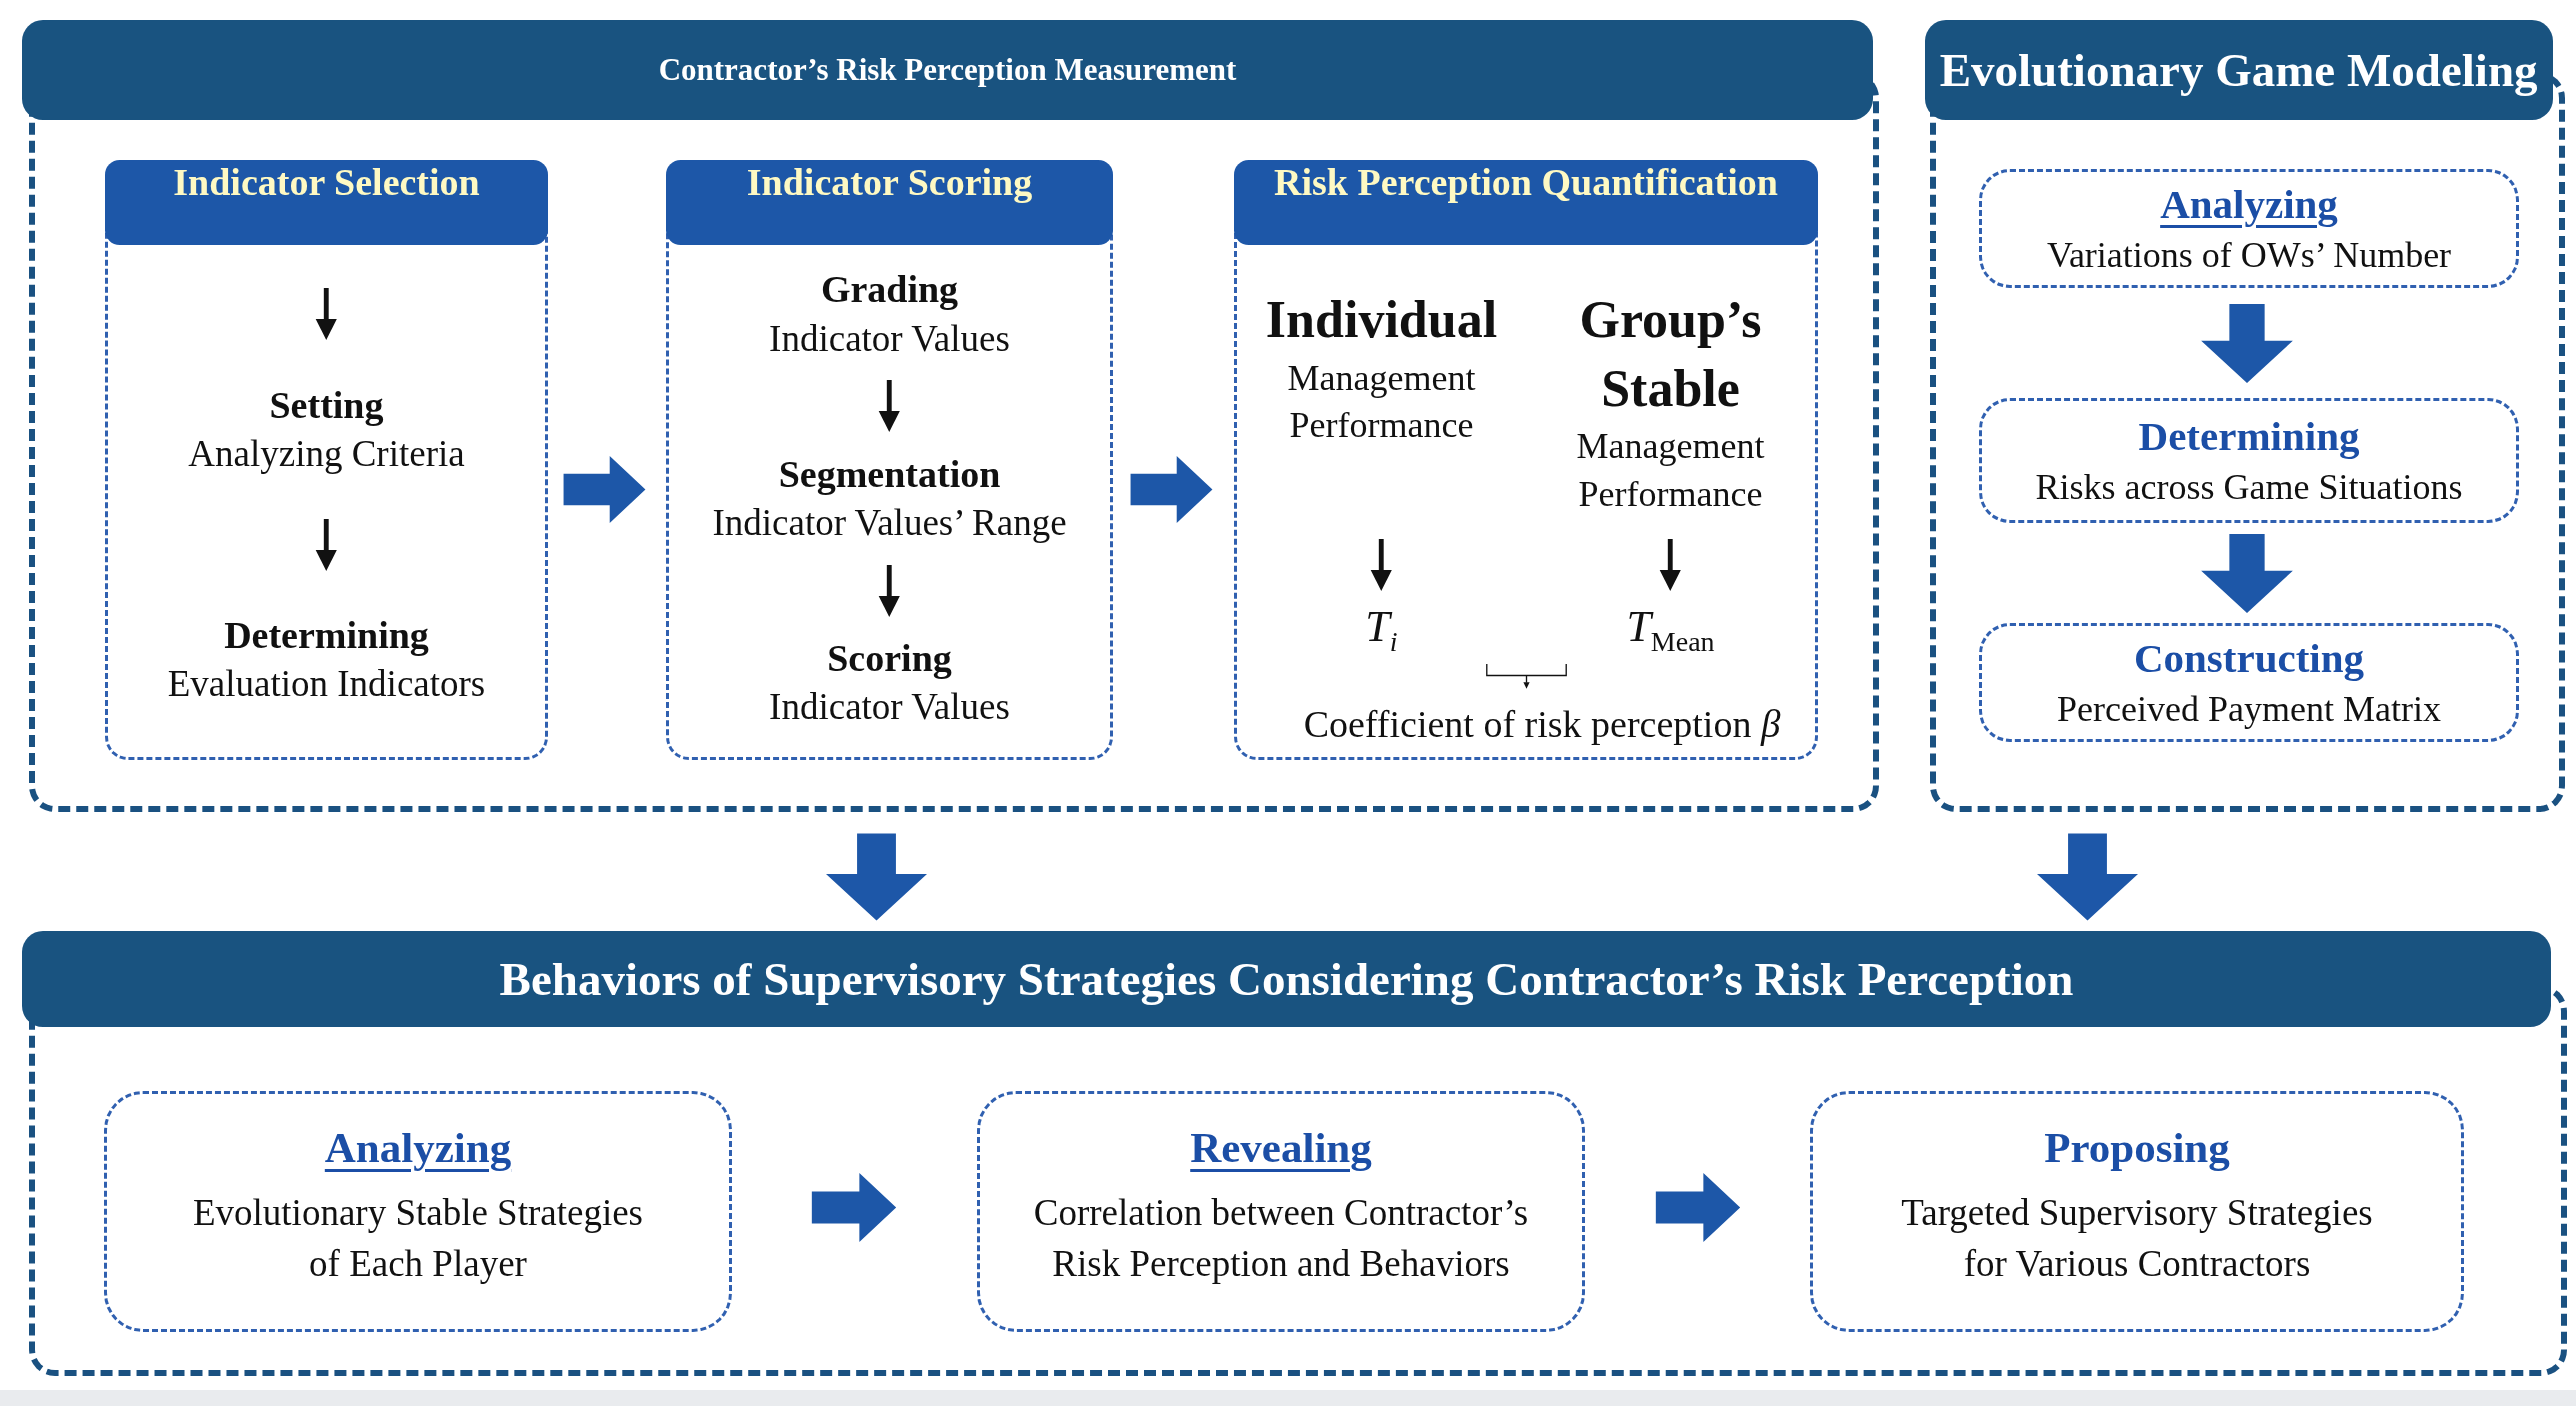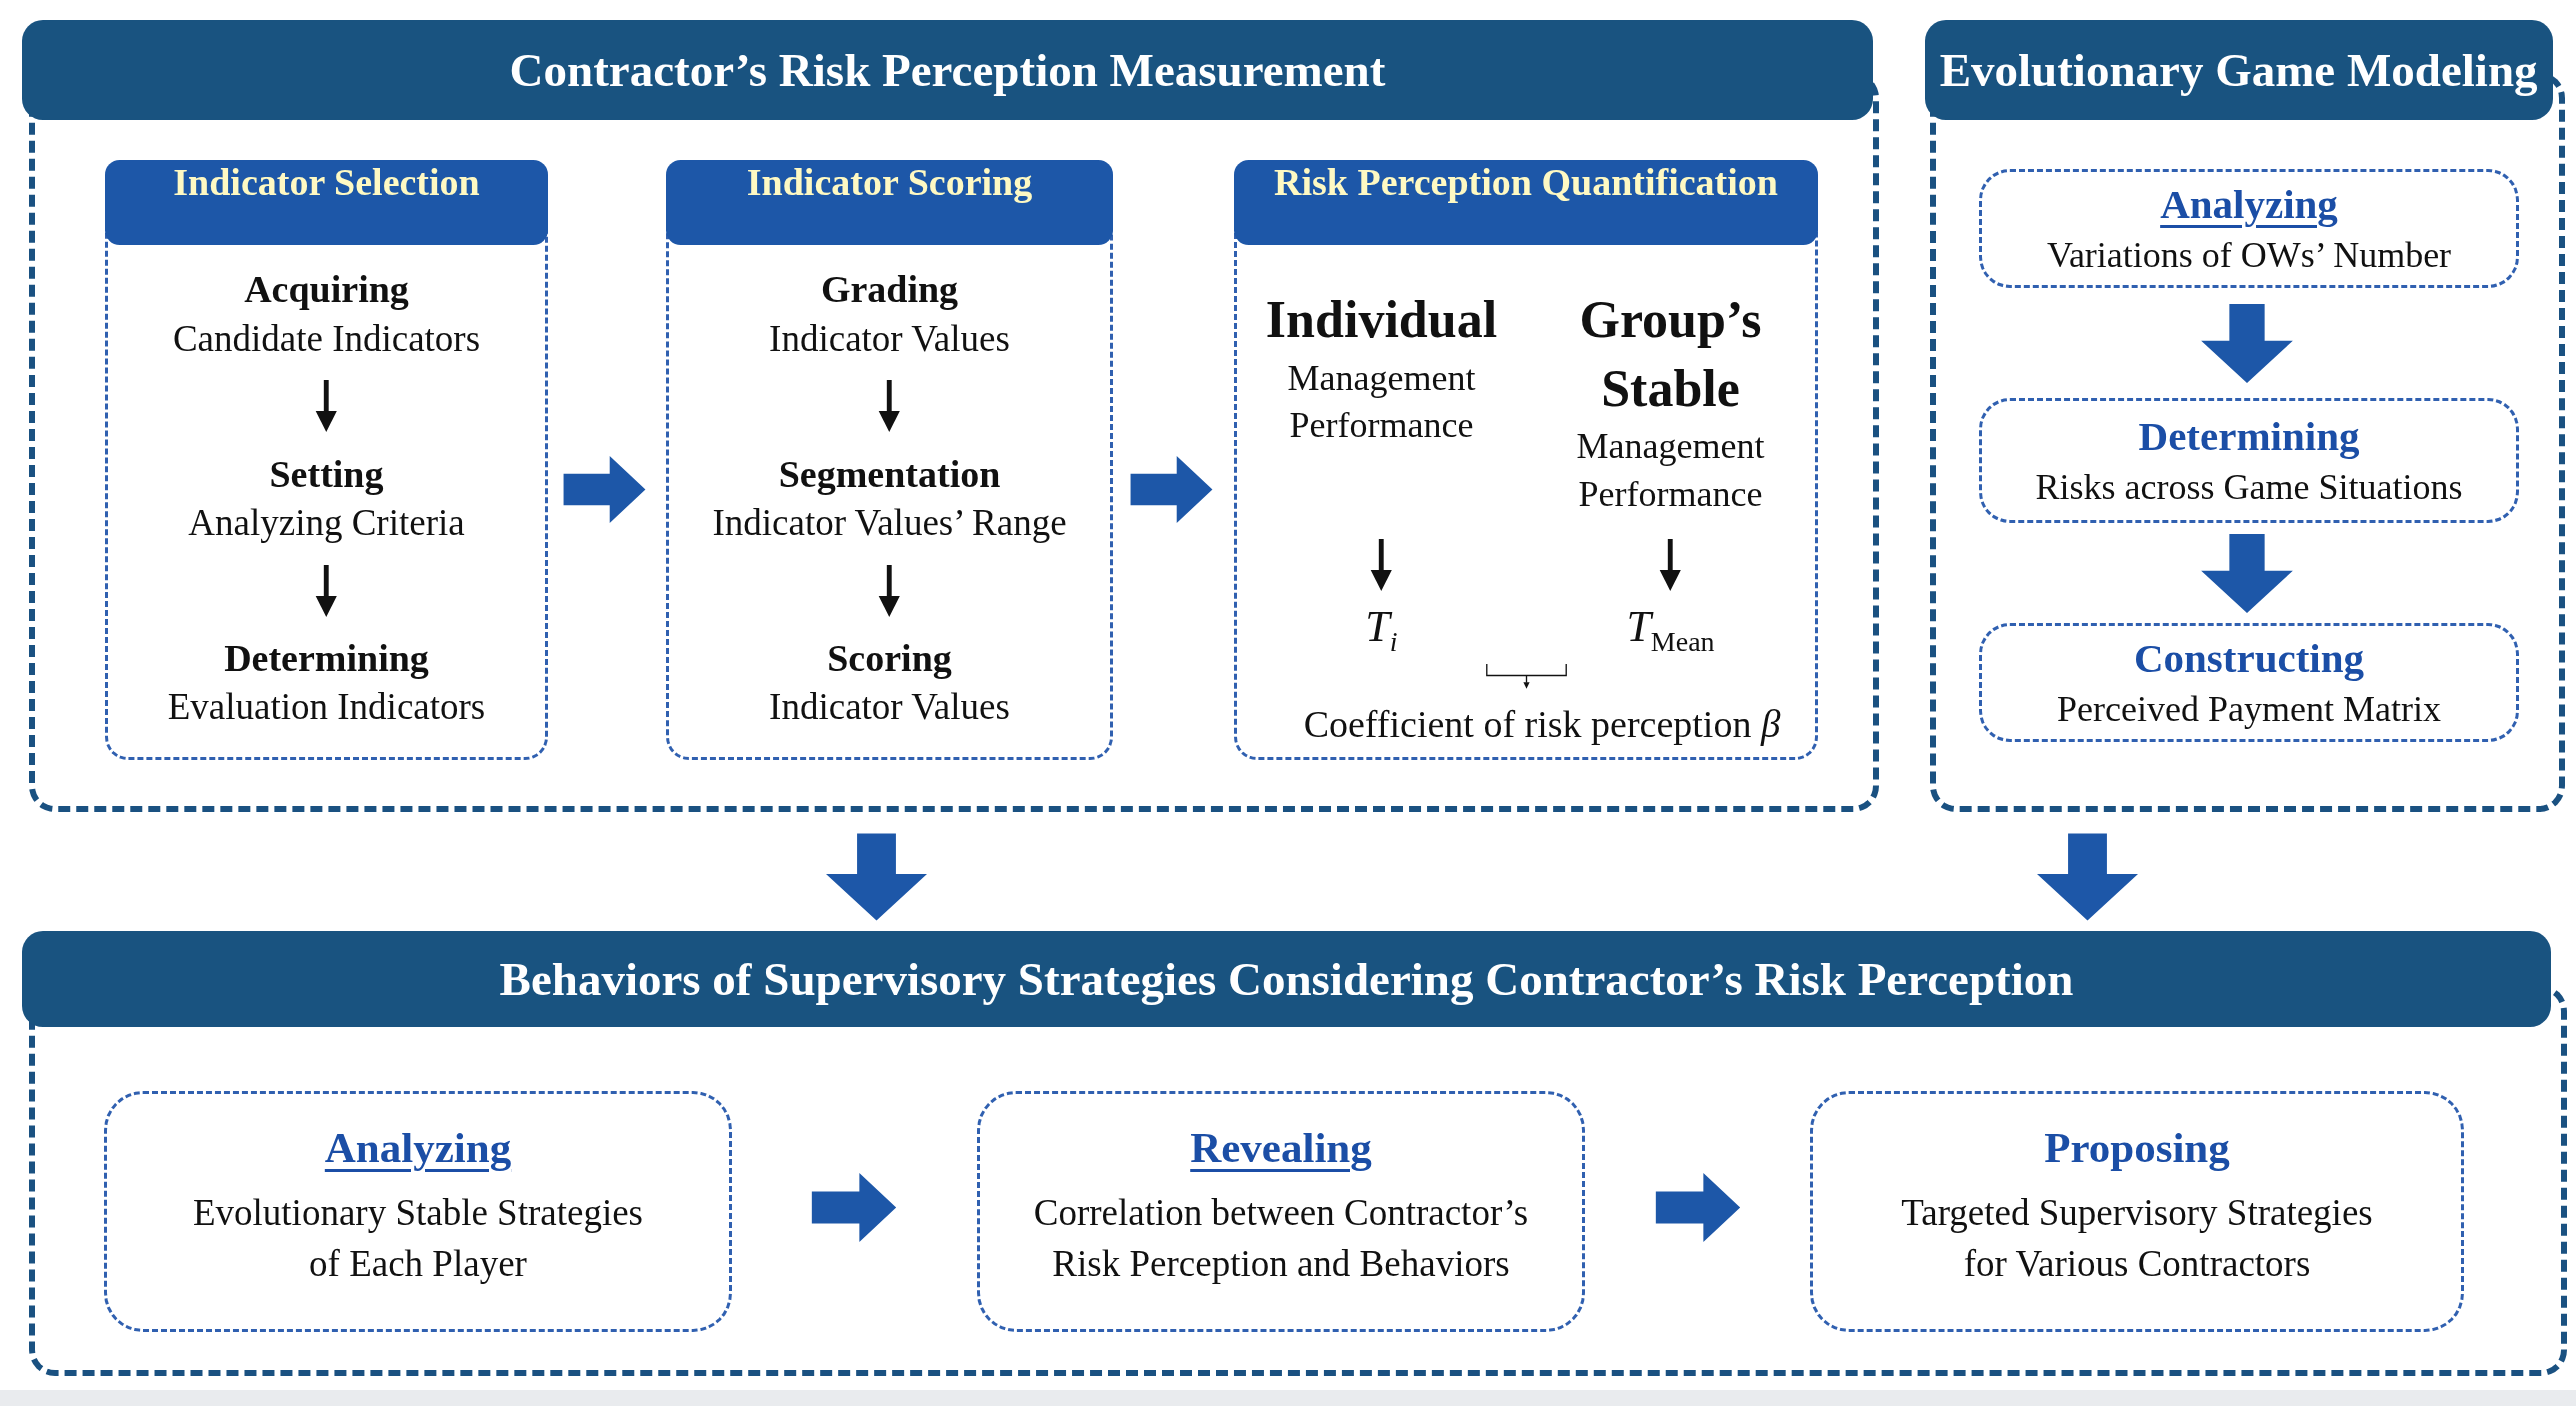--- a/index.html
+++ b/index.html
@@ -15,21 +15,21 @@
   body{background:#ffffff;font-family:"Liberation Serif","DejaVu Serif",serif;}
   .canvas{position:relative;width:2576px;height:1407px;background:#ffffff;overflow:hidden;}
 
   .dashed-panel{position:absolute;border:6.5px dashed var(--dashOuter);border-radius:26px;}
   .p1{left:29px;top:72px;width:1850px;height:740px;}
   .p2{left:1930px;top:72px;width:635px;height:740px;}
   .p3{left:29px;top:985px;width:2538px;height:391px;}
 
   .panel-header{position:absolute;background:var(--navy);border-radius:21px;color:#fff;
     font-weight:bold;display:flex;align-items:center;justify-content:center;text-align:center;}
-  .p1h{left:-13px;top:-58px;width:1851px;height:100px;font-size:47px;}
+  .p1h{left:-13px;top:-58px;width:1851px;height:100px;font-size:31px;}
   .p2h{left:-11.4px;top:-58px;width:628px;height:100px;font-size:47px;}
   .p3h{left:-13px;top:-60px;width:2529px;height:96px;font-size:47px;}
 
   
   .col{position:absolute;top:82px;height:600px;border:3.3px dashed var(--dashInner);border-radius:23px;}
   .col1{left:70px;width:443px;}
   .col2{left:631px;width:447px;}
   .col3{left:1199px;width:584px;}
   .col-header{position:absolute;left:-3.3px;right:-3.3px;top:-3.3px;height:85px;background:var(--blue);
     border-radius:14.7px;color:#fef9c3;font-weight:bold;font-size:38px;display:flex;justify-content:center;}
@@ -97,24 +97,20 @@
   <div class="dashed-panel p1">
     <div class="panel-header p1h">
       <span>Contractor’s Risk Perception Measurement</span>
     </div>
 
     <div class="col col1">
       <div class="col-header">
         <span>Indicator Selection</span>
       </div>
       <div class="col-body">
-        <div class="step">
-          <div class="kw">Acquiring</div>
-          <div>Candidate Indicators</div>
-        </div>
         <svg class="small-arrow" width="24.5" height="52" viewBox="0 0 30 64">
           <line x1="15" y1="0" x2="15" y2="42" stroke="currentColor" stroke-width="6"></line>
           <polygon points="2,38 28,38 15,64" fill="currentColor"></polygon>
         </svg>
         <div class="step">
           <div class="kw">Setting</div>
           <div>Analyzing Criteria</div>
         </div>
         <svg class="small-arrow" width="24.5" height="52" viewBox="0 0 30 64">
           <line x1="15" y1="0" x2="15" y2="42" stroke="currentColor" stroke-width="6"></line>

